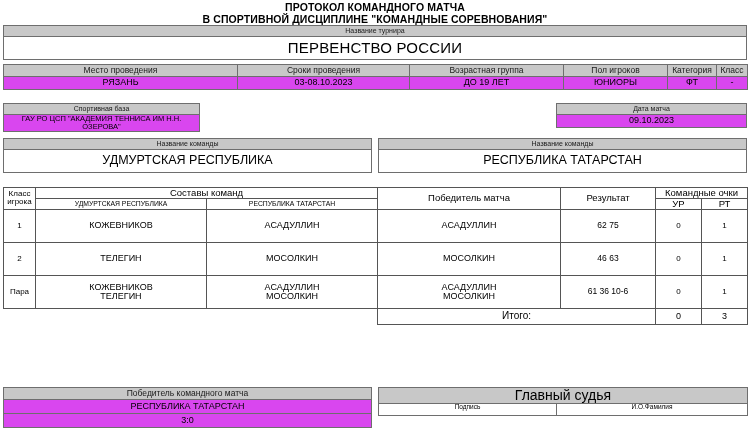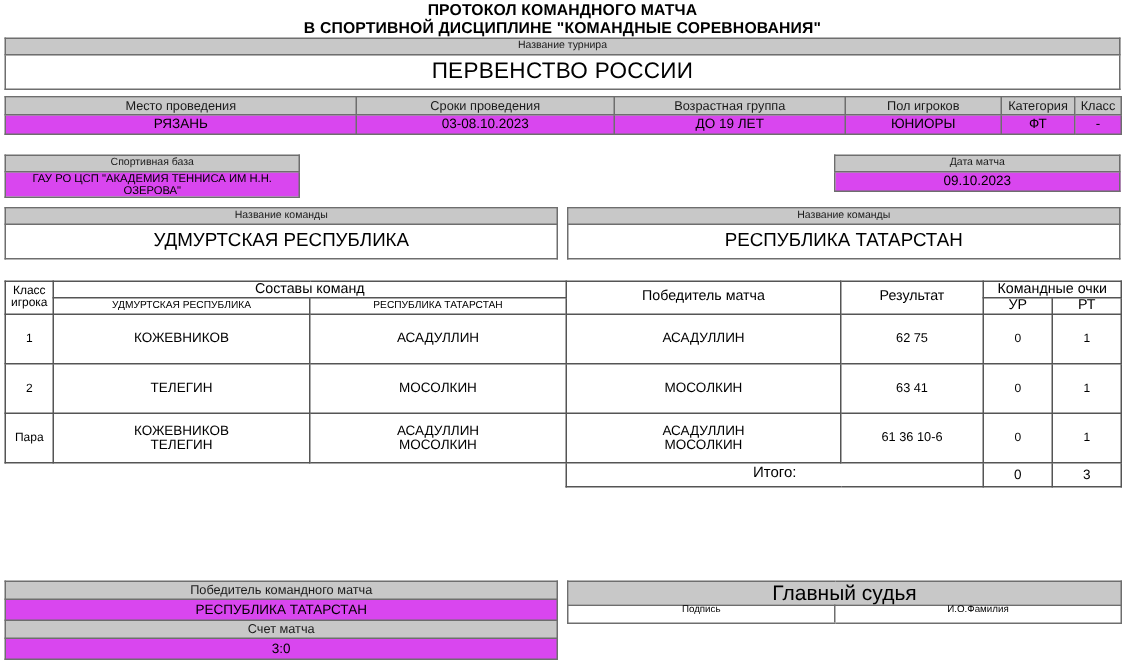--- a/index.html
+++ b/index.html
@@ -345,21 +345,21 @@
         <td class="res-cell" style="white-space:pre-line">АСАДУЛЛИН</td>
         <td class="res-cell res-score">62 75</td>
         <td class="res-cell res-num">0</td>
         <td class="res-cell res-num">1</td>
       </tr>
       <tr>
         <td class="res-cell res-num">2</td>
         <td class="res-cell" style="white-space:pre-line">ТЕЛЕГИН</td>
         <td class="res-cell" style="white-space:pre-line">МОСОЛКИН</td>
         <td class="res-cell" style="white-space:pre-line">МОСОЛКИН</td>
-        <td class="res-cell res-score">63 41</td>
+        <td class="res-cell res-score">46 63</td>
         <td class="res-cell res-num">0</td>
         <td class="res-cell res-num">1</td>
       </tr>
       <tr>
         <td class="res-cell res-num">Пара</td>
         <td class="res-cell" style="white-space:pre-line">КОЖЕВНИКОВ
 ТЕЛЕГИН</td>
         <td class="res-cell" style="white-space:pre-line">АСАДУЛЛИН
 МОСОЛКИН</td>
         <td class="res-cell" style="white-space:pre-line">АСАДУЛЛИН
@@ -382,23 +382,20 @@
   <div class="winner">
     <table class="tbl">
       <tbody>
           <tr>
             <td class="hdr-lg">Победитель командного матча</td>
           </tr>
       <tr>
             <td class="val">РЕСПУБЛИКА ТАТАРСТАН</td>
           </tr>
       <tr>
-            <td class="hdr-lg">Счет матча</td>
-          </tr>
-      <tr>
             <td class="val">3:0</td>
           </tr>
     </tbody>
       </table>
   </div>
 
   <div class="judge">
     <table class="tbl">
       <colgroup>
           <col style="width:178px">

